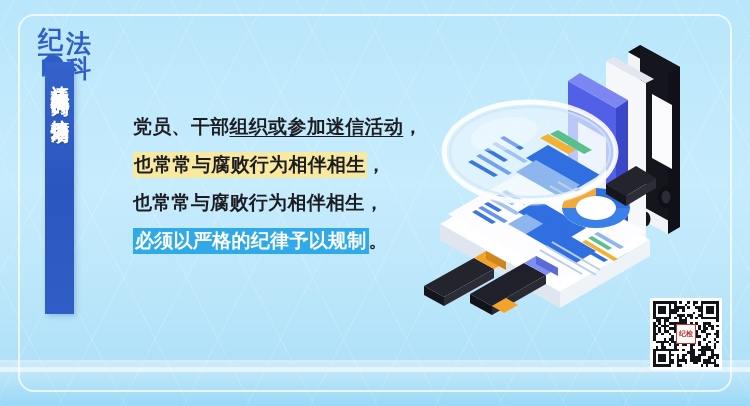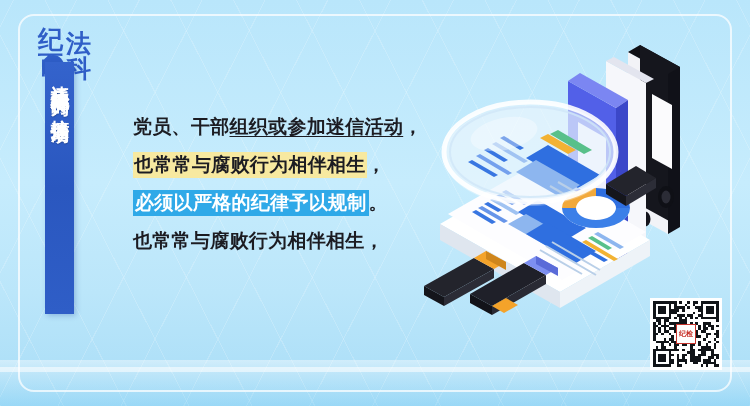--- a/index.html
+++ b/index.html
@@ -197,25 +197,25 @@
 
     <div class="line">
       <span>党员、干部</span><span class="mark-underline">组织或参加迷信活动</span><span class="tail">，</span>
     </div>
 
 
     <div class="line">
       <span class="mark-yellow">也常常与腐败行为相伴相生</span><span class="tail">，</span>
     </div>
 
+    <div class="line">也常常与腐败行为相伴相生，</div>
+
     <div class="line">
       <span class="mark-blue">必须以严格的纪律予以规制</span><span class="tail">。</span>
     </div>
-
-    <div class="line">也常常与腐败行为相伴相生，</div>
 
   </div>
 
   <div id="art">
     <svg viewBox="0 0 330 300" xmlns="http://www.w3.org/2000/svg">
 
       <g>
         <polygon points="228,18 268,40 268,200 228,178" fill="#f2f3f7"></polygon>
         <polygon points="228,18 268,40 280,33 240,11" fill="#0f1016"></polygon>
         <polygon points="240,11 280,33 280,193 240,171" fill="#15161d"></polygon>

